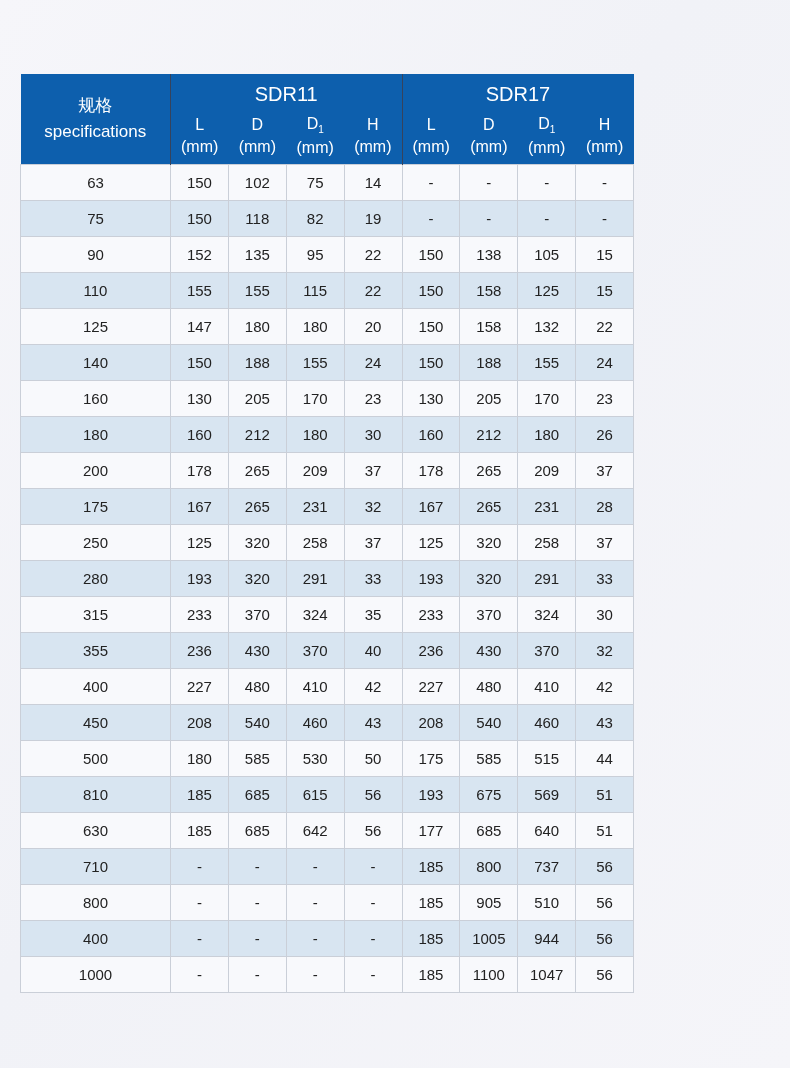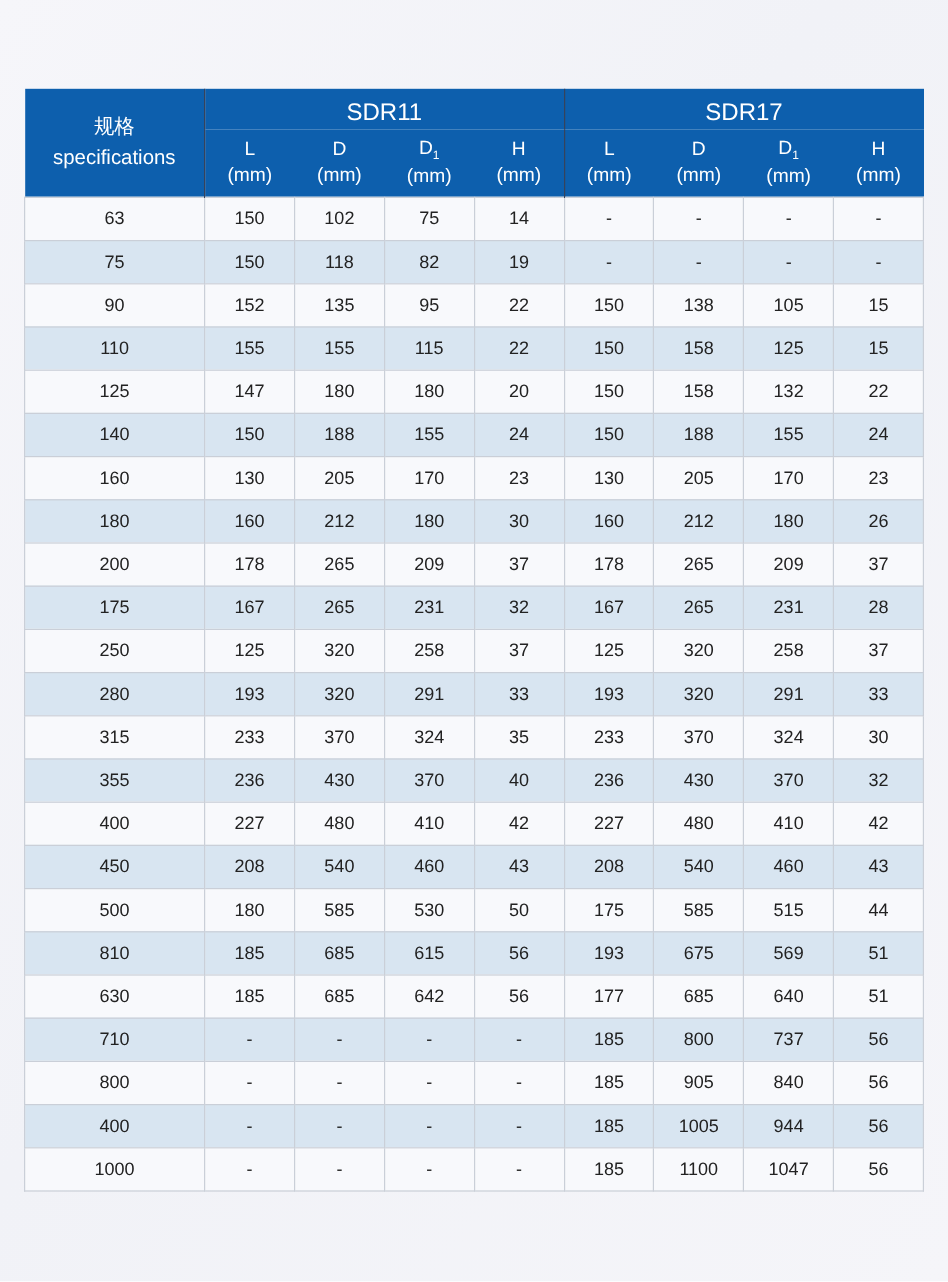--- a/index.html
+++ b/index.html
@@ -9,21 +9,21 @@
     font-family: "Liberation Sans", "DejaVu Sans", sans-serif;
     position: relative;
     overflow: hidden;
   }
   .page {
     position: absolute; inset: 0;
     background: linear-gradient(125deg, #f6f6fa 0%, #f1f2f7 45%, #f5f5f9 100%);
   }
   table.spec-table {
     position: absolute; left: 20px; top: 74px;
-    width: 750px;
+    width: 614px;
     border-collapse: collapse;
     table-layout: fixed;
   }
   thead th {
     background: var(--header-bg, #0d5fad);
     color: var(--header-text, #ffffff);
     font-weight: normal;
     padding: 0;
     border: none;
   }
@@ -330,21 +330,21 @@
           <td>56</td>
         </tr>
         <tr>
           <td>800</td>
           <td>-</td>
           <td>-</td>
           <td>-</td>
           <td>-</td>
           <td>185</td>
           <td>905</td>
-          <td>840</td>
+          <td>510</td>
           <td>56</td>
         </tr>
         <tr class="alt">
           <td>400</td>
           <td>-</td>
           <td>-</td>
           <td>-</td>
           <td>-</td>
           <td>185</td>
           <td>1005</td>

